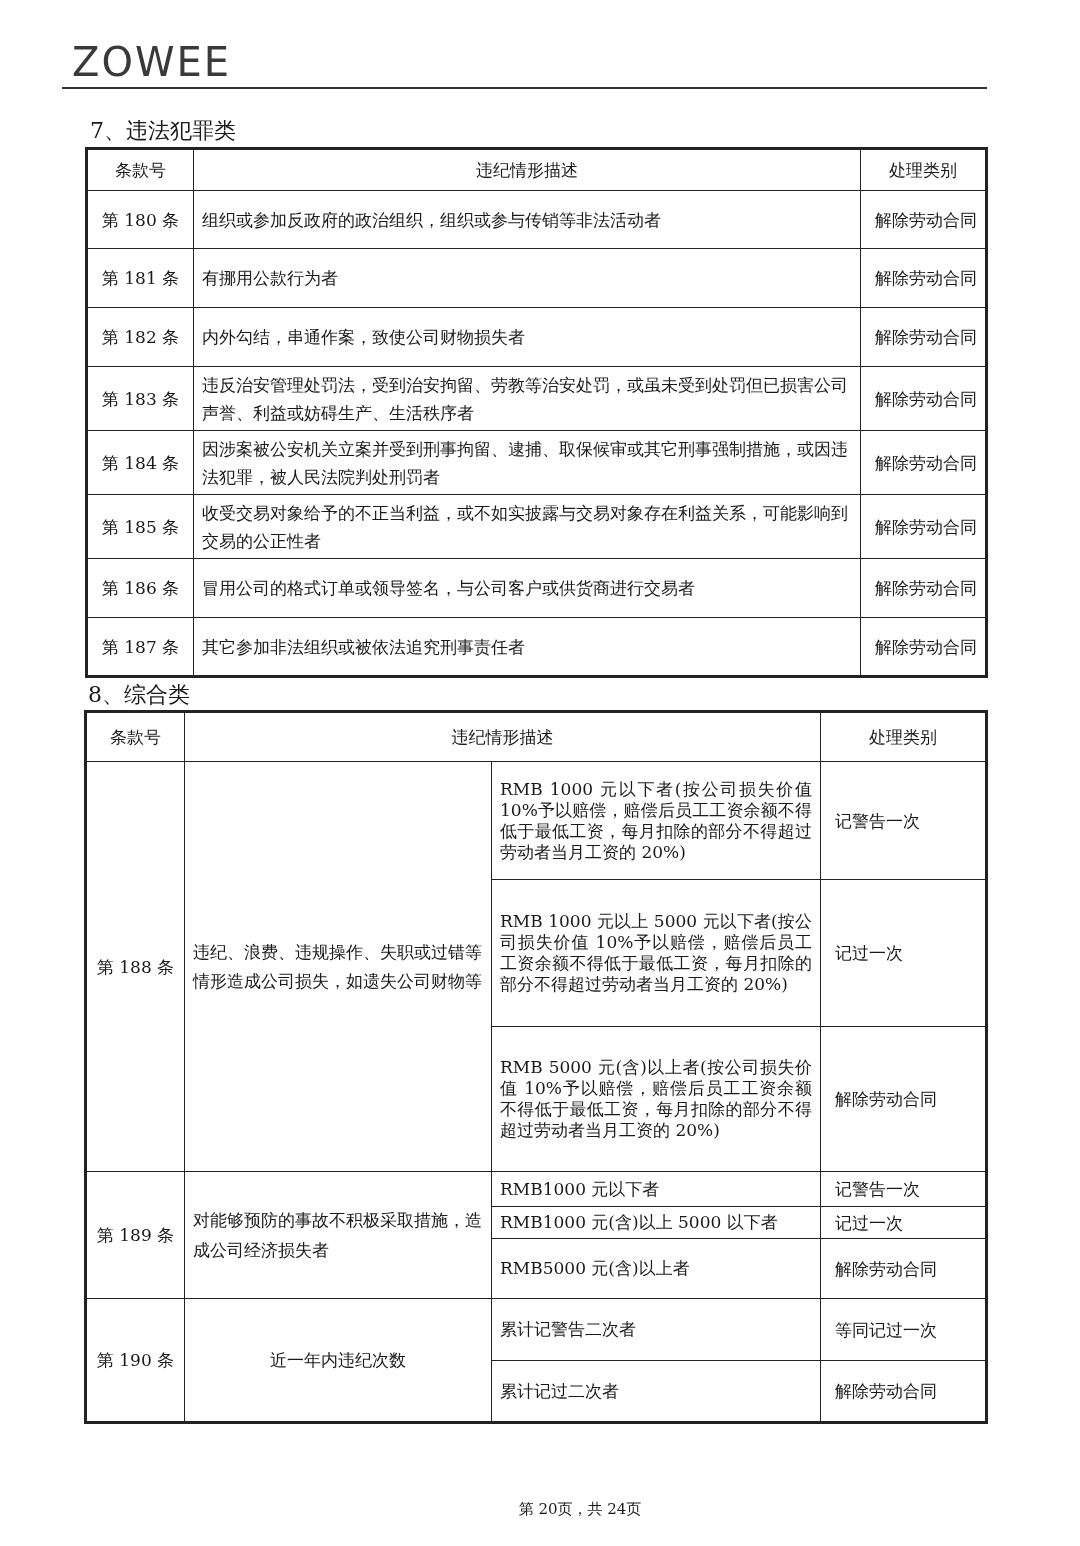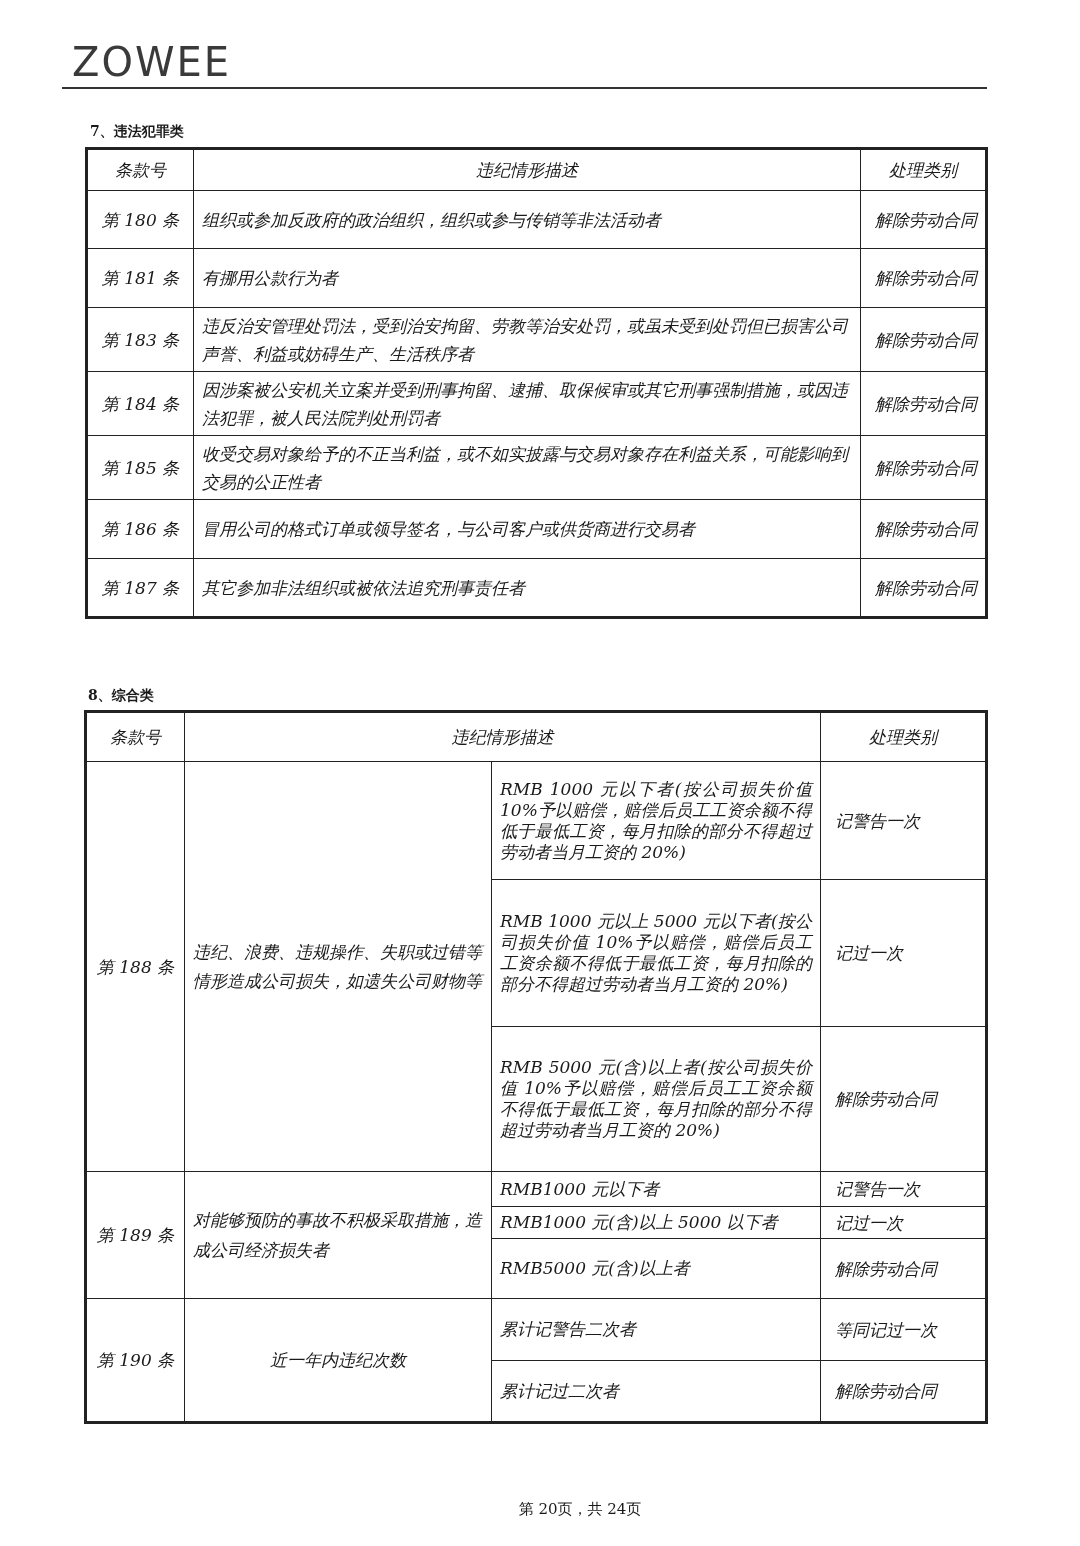--- a/index.html
+++ b/index.html
@@ -1,27 +1,27 @@
 <!DOCTYPE html>
 <html><head>
   <meta charset="utf-8">
   <style>
     html, body { margin:0; padding:0; background:#ffffff; }
     body { width:1080px; height:1546px; position:relative; overflow:hidden;
            font-family:"DejaVu Serif","Liberation Serif",serif; color:#1a1a1a; }
     .logo { position:absolute; left:72px; top:40px; font-family:"DejaVu Sans","Liberation Sans",sans-serif;
             font-size:40px; font-weight:normal; letter-spacing:2px; color:#3a3a3a; line-height:44px; }
     .header-rule { position:absolute; left:62px; top:87px; width:925px; height:2px; background:#333; }
-    .section-title { position:absolute; font-size:14px; font-weight:bold; line-height:22px; }
+    .section-title { position:absolute; font-size:22px; font-weight:normal; line-height:22px; }
     table { position:absolute; border-collapse:collapse; table-layout:fixed; font-size:17px; }
     td, th { border:1.5px solid #222; font-weight:normal; line-height:28px; padding:0 8px; vertical-align:middle; }
     th { text-align:center; }
     .c-no { text-align:center; white-space:nowrap; }
     .c-act { text-align:left; line-height:28px;padding-left:14px; }
-    .outer { border:3px solid #222;font-style:italic; }
+    .outer { border:3px solid #222; }
     .t7 { left:85px; top:147px; width:900px; }
     .t8 { left:84px; top:710px; width:901px; }
     .c-desc { text-align:left; }
     .c-sub { text-align:justify; line-height:21px; padding:0 8px; }
     .center { text-align:center; }
     .footer { position:absolute; left:0; width:1080px; top:1500px; text-align:center; font-size:15px;padding-left:40px; }
   </style>
 </head>
 <body>
 
@@ -43,20 +43,25 @@
     <th>处理类别</th>
   </tr>
   <tr style="height:58px">
     <td class="c-no">第 180 条</td>
     <td class="c-desc">组织或参加反政府的政治组织，组织或参与传销等非法活动者</td>
     <td class="c-act">解除劳动合同</td>
   </tr>
   <tr style="height:59px">
     <td class="c-no">第 181 条</td>
     <td class="c-desc">有挪用公款行为者</td>
+    <td class="c-act">解除劳动合同</td>
+  </tr>
+  <tr style="height:59px">
+    <td class="c-no">第 182 条</td>
+    <td class="c-desc">内外勾结，串通作案，致使公司财物损失者</td>
     <td class="c-act">解除劳动合同</td>
   </tr>
   <tr style="height:64px">
     <td class="c-no">第 183 条</td>
     <td class="c-desc">违反治安管理处罚法，受到治安拘留、劳教等治安处罚，或虽未受到处罚但已损害公司声誉、利益或妨碍生产、生活秩序者</td>
     <td class="c-act">解除劳动合同</td>
   </tr>
   <tr style="height:64px">
     <td class="c-no">第 184 条</td>
     <td class="c-desc">因涉案被公安机关立案并受到刑事拘留、逮捕、取保候审或其它刑事强制措施，或因违法犯罪，被人民法院判处刑罚者</td>

